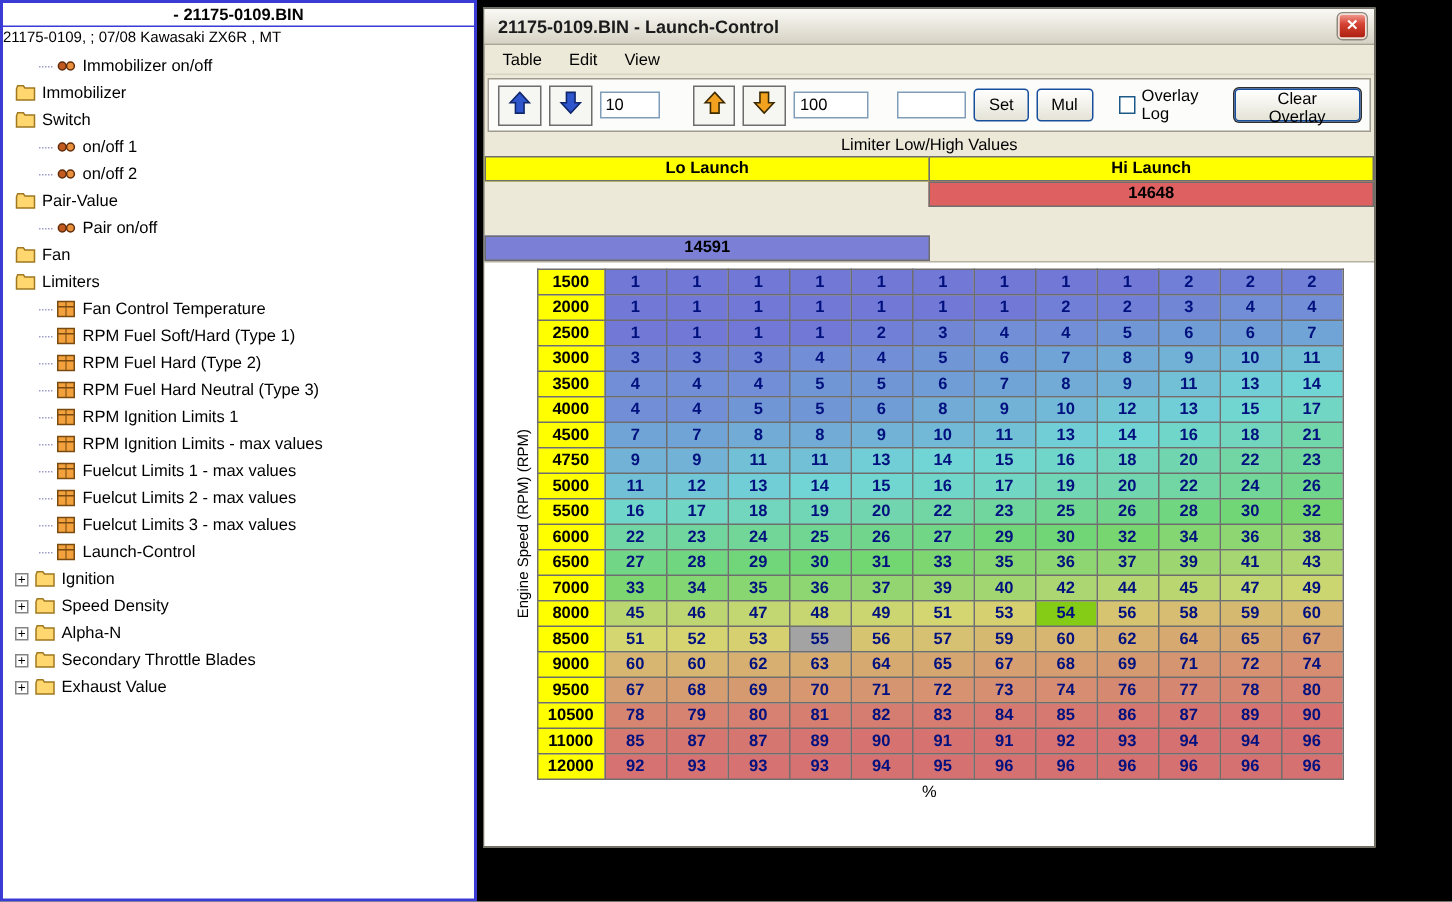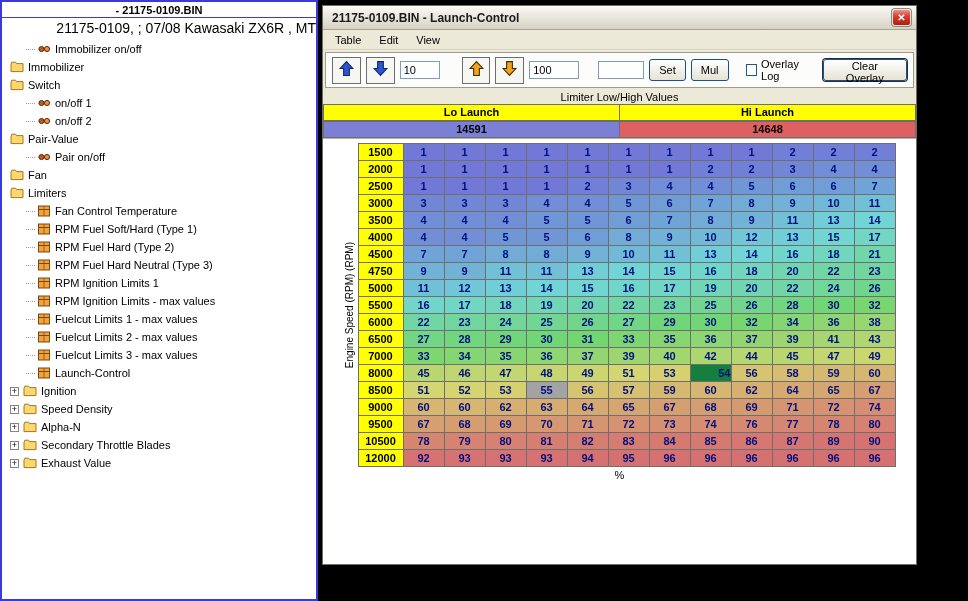--- a/index.html
+++ b/index.html
@@ -8,21 +8,21 @@
     width:968px; height:601px; position:relative; overflow:hidden;
     background:#000; font-family:"Liberation Sans", sans-serif;
   }
 
   
   .left-panel {
     position:absolute; left:0; top:0; width:318px; height:601px;
     background:#fff; border:2px solid #3a3ad4;
   }
   .panel-title { font-size:11px; font-weight:bold; text-align:center; padding:2px 0 1px; border-bottom:1px solid #3a3ad4; }
-  .panel-subtitle { font-size:14px; text-align:right; padding:2px 0 3px; }
+  .panel-subtitle { font-size:10px; text-align:left; padding:2px 0 3px; }
   .tree { padding:1px 0; }
   .tree-row { height:18px; display:flex; align-items:center; font-size:11px; padding-left:8px; white-space:nowrap; cursor:default; }
   .tree-row.child { padding-left:24px; }
   .tree-row.child::before { content:""; width:9px; border-top:1px dotted #9b9bc8; margin-right:2px; }
   .tree-icon { margin-right:4px; display:inline-flex; flex:0 0 auto; }
   .plusbox {
     width:9px; height:9px; border:1px solid #848484; background:#fff;
     font-size:9px; line-height:7px; text-align:center; margin-right:4px; flex:0 0 auto;
   }
 
@@ -365,21 +365,21 @@
     <button class="xp-btn clear-btn">Clear Overlay</button>
   </div>
 
   <div class="limiter-label">Limiter Low/High Values</div>
 
   <div class="lim-row">
     <div class="lim-cell lim-head">Lo Launch</div>
     <div class="lim-cell lim-head">Hi Launch</div>
   </div>
   <div class="lim-row">
-    <div class="lim-cell" style="background: rgb(123, 128, 214);">14591</div>
+    <div class="lim-cell" style="background: rgb(123, 128, 214); margin-top: 36px;">14591</div>
     <div class="lim-cell" style="background: rgb(222, 96, 96);">14648</div>
   </div>
 
 
   <div class="table-panel">
     <div class="table-wrap">
       <div class="vlabel">Engine Speed (RPM) (RPM)</div>
       <table class="grid">
           <tbody>
             <tr>
@@ -579,21 +579,21 @@
             </tr>
             <tr>
               <td class="rowhead">8000</td>
               <td class="cell" style="background: rgb(185, 214, 113);">45</td>
               <td class="cell" style="background: rgb(190, 214, 113);">46</td>
               <td class="cell" style="background: rgb(194, 214, 113);">47</td>
               <td class="cell" style="background: rgb(199, 214, 113);">48</td>
               <td class="cell" style="background: rgb(203, 214, 113);">49</td>
               <td class="cell" style="background: rgb(211, 214, 113);">51</td>
               <td class="cell" style="background: rgb(214, 208, 113);">53</td>
-              <td class="cell" style="background: #15803d; text-align: right;">54</td>
+              <td class="cell" style="background: #84cc16;">54</td>
               <td class="cell" style="background: rgb(214, 196, 113);">56</td>
               <td class="cell" style="background: rgb(214, 189, 113);">58</td>
               <td class="cell" style="background: rgb(214, 185, 113);">59</td>
               <td class="cell" style="background: rgb(214, 182, 113);">60</td>
             </tr>
             <tr>
               <td class="rowhead">8500</td>
               <td class="cell" style="background: rgb(211, 214, 113);">51</td>
               <td class="cell" style="background: rgb(214, 212, 113);">52</td>
               <td class="cell" style="background: rgb(214, 208, 113);">53</td>
@@ -646,20 +646,35 @@
               <td class="cell" style="background: rgb(214, 125, 113);">82</td>
               <td class="cell" style="background: rgb(214, 124, 113);">83</td>
               <td class="cell" style="background: rgb(214, 122, 113);">84</td>
               <td class="cell" style="background: rgb(214, 121, 113);">85</td>
               <td class="cell" style="background: rgb(214, 120, 113);">86</td>
               <td class="cell" style="background: rgb(214, 118, 113);">87</td>
               <td class="cell" style="background: rgb(214, 116, 113);">89</td>
               <td class="cell" style="background: rgb(214, 115, 113);">90</td>
             </tr>
             <tr>
+              <td class="rowhead">11000</td>
+              <td class="cell" style="background: rgb(214, 121, 113);">85</td>
+              <td class="cell" style="background: rgb(214, 118, 113);">87</td>
+              <td class="cell" style="background: rgb(214, 118, 113);">87</td>
+              <td class="cell" style="background: rgb(214, 116, 113);">89</td>
+              <td class="cell" style="background: rgb(214, 115, 113);">90</td>
+              <td class="cell" style="background: rgb(214, 115, 113);">91</td>
+              <td class="cell" style="background: rgb(214, 115, 113);">91</td>
+              <td class="cell" style="background: rgb(214, 114, 113);">92</td>
+              <td class="cell" style="background: rgb(214, 114, 113);">93</td>
+              <td class="cell" style="background: rgb(214, 113, 113);">94</td>
+              <td class="cell" style="background: rgb(214, 113, 113);">94</td>
+              <td class="cell" style="background: rgb(214, 113, 113);">96</td>
+            </tr>
+            <tr>
               <td class="rowhead">12000</td>
               <td class="cell" style="background: rgb(214, 114, 113);">92</td>
               <td class="cell" style="background: rgb(214, 114, 113);">93</td>
               <td class="cell" style="background: rgb(214, 114, 113);">93</td>
               <td class="cell" style="background: rgb(214, 114, 113);">93</td>
               <td class="cell" style="background: rgb(214, 113, 113);">94</td>
               <td class="cell" style="background: rgb(214, 113, 113); margin-top: 12px;">95</td>
               <td class="cell" style="background: rgb(214, 113, 113);">96</td>
               <td class="cell" style="background: rgb(214, 113, 113);">96</td>
               <td class="cell" style="background: rgb(214, 113, 113);">96</td>

